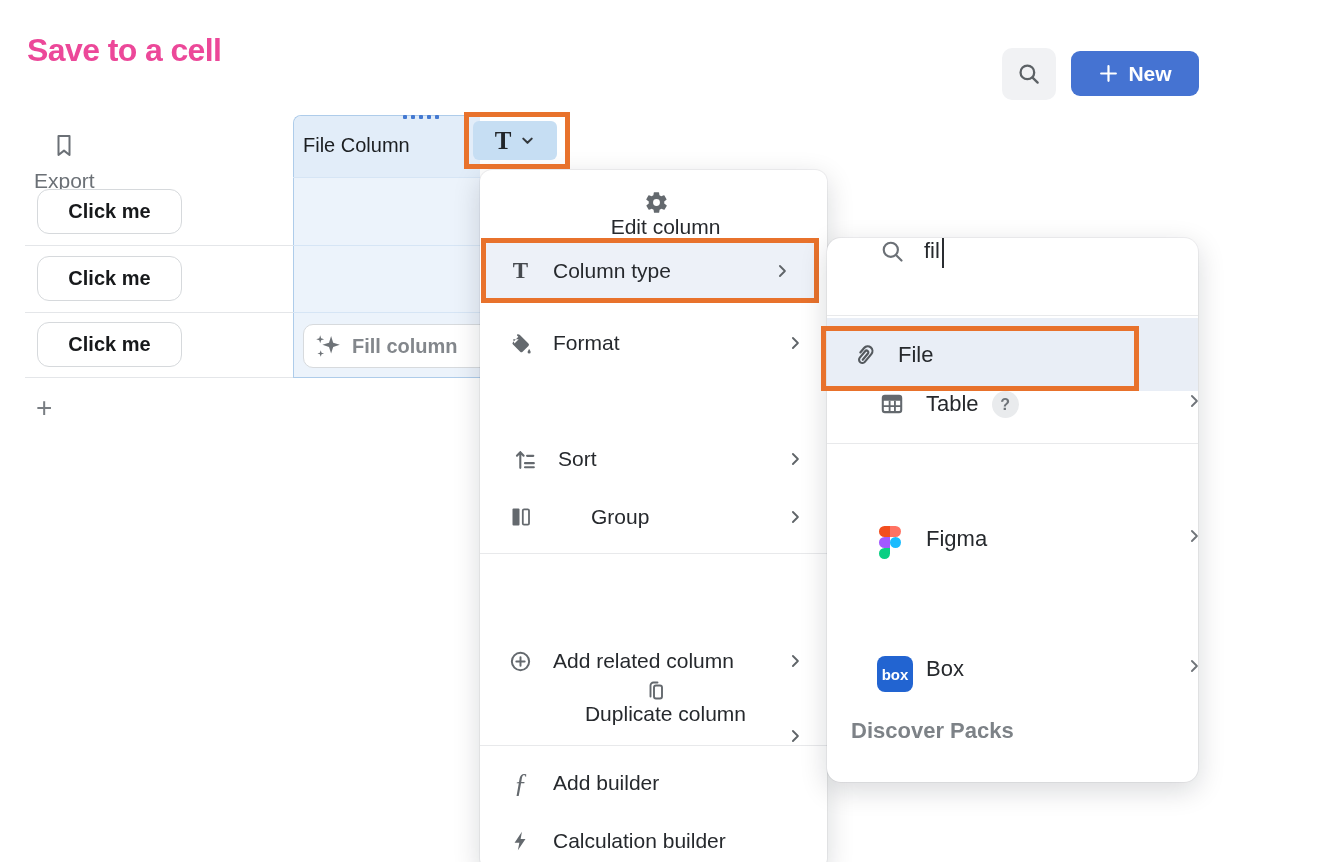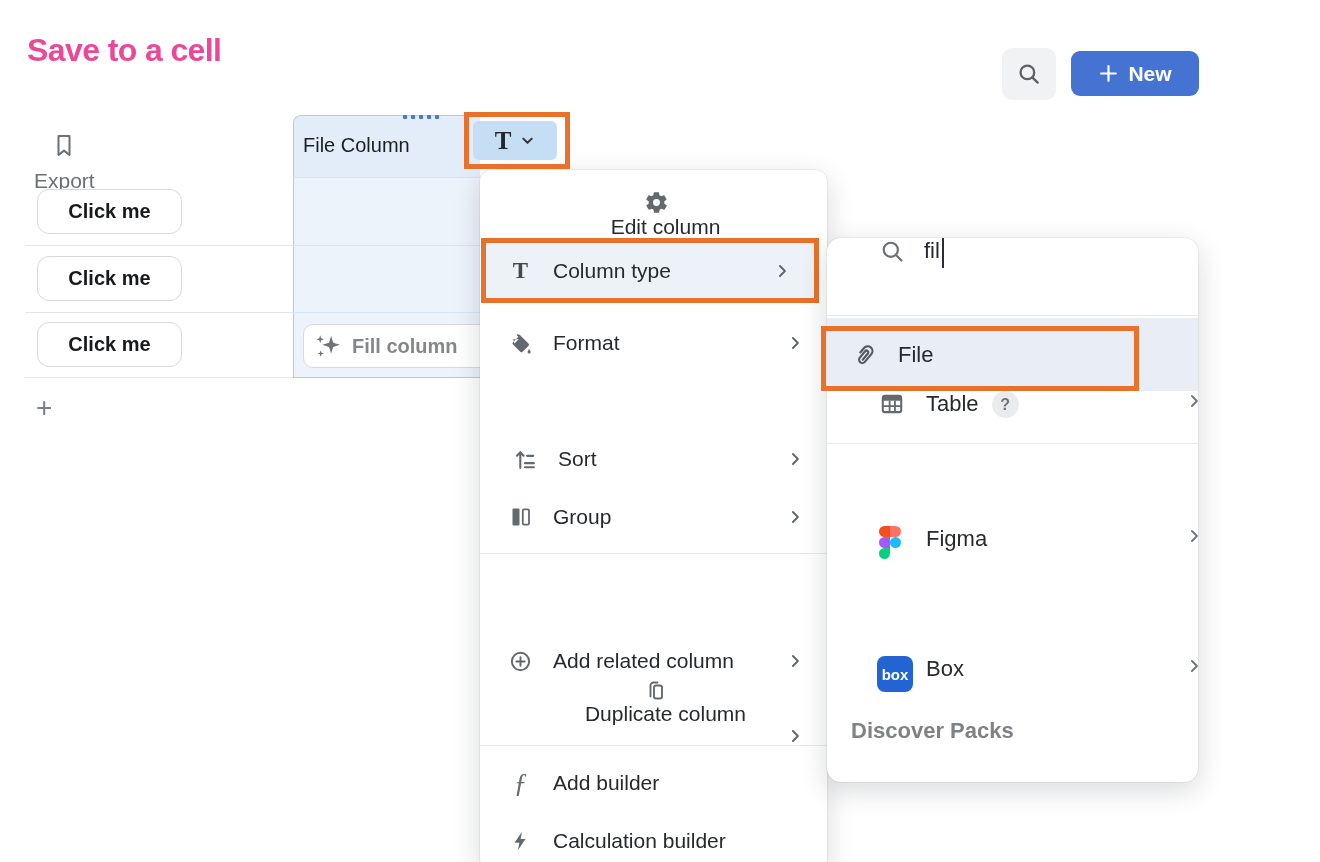--- a/index.html
+++ b/index.html
@@ -201,21 +201,21 @@
       </svg>
     </span>
     <span class="mi-label">Sort</span>
     <span class="mi-chevron">
       <svg width="20" height="20" viewBox="0 0 24 24" fill="none" stroke="#5f6468" stroke-width="2.2" stroke-linecap="round" stroke-linejoin="round">
           <path d="M9.5 6l6 6-6 6"></path>
         </svg>
     </span>
   </div>
 
-  <div class="menu-row" style="top:318px;">
+  <div class="menu-row" style="top:318px;gap:38px;">
     <span class="mi-icon">
       <svg width="24" height="24" viewBox="0 0 24 24">
         <rect x="3.5" y="3.5" width="7" height="17" rx="1" fill="#64696e"></rect>
         <rect x="13.8" y="4.3" width="6.2" height="15.4" rx="1.2" fill="none" stroke="#64696e" stroke-width="1.8"></rect>
       </svg>
     </span>
     <span class="mi-label">Group</span>
     <span class="mi-chevron">
       <svg width="20" height="20" viewBox="0 0 24 24" fill="none" stroke="#5f6468" stroke-width="2.2" stroke-linecap="round" stroke-linejoin="round">
           <path d="M9.5 6l6 6-6 6"></path>

